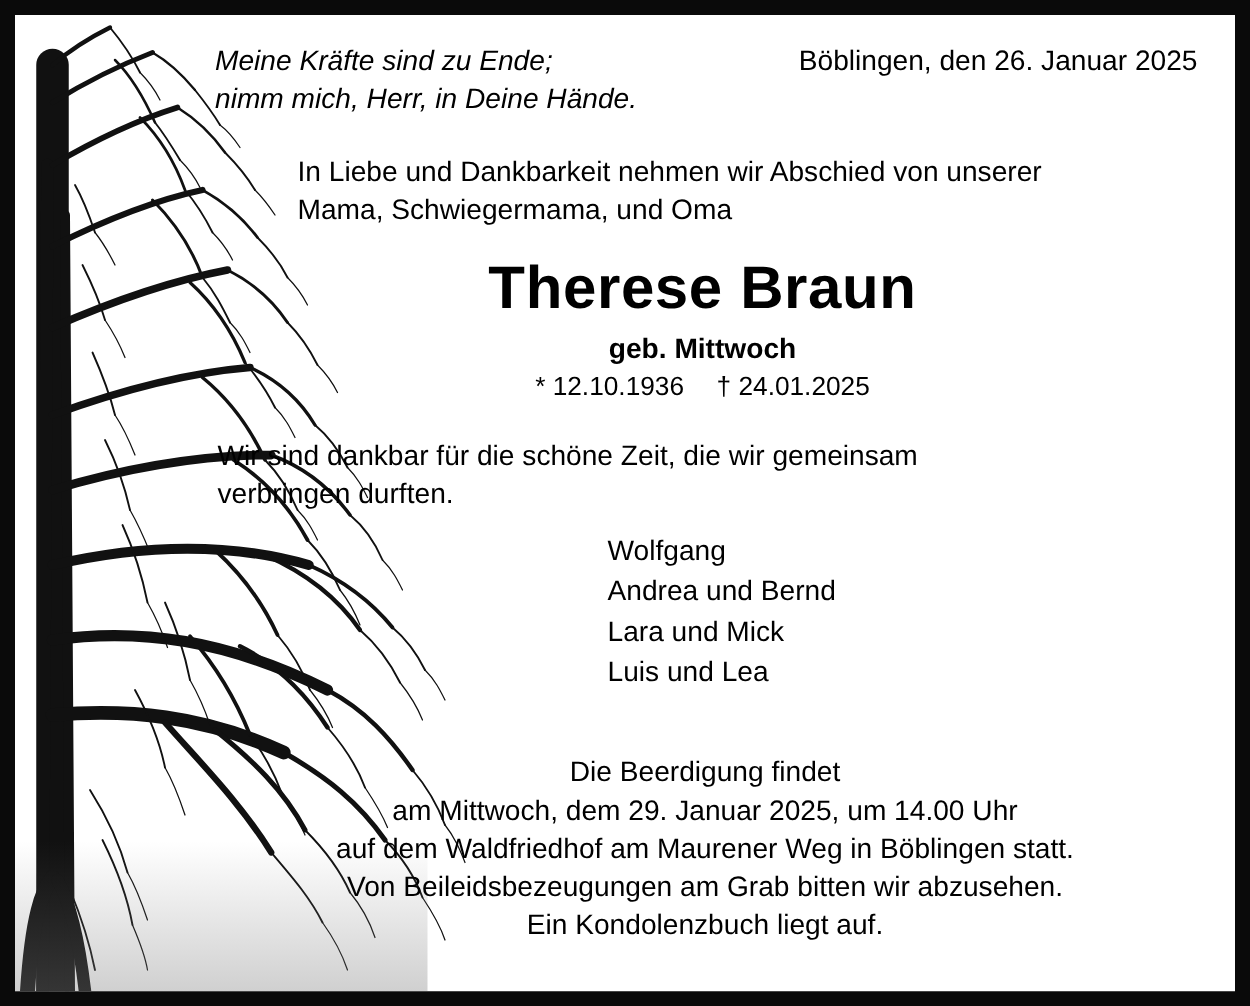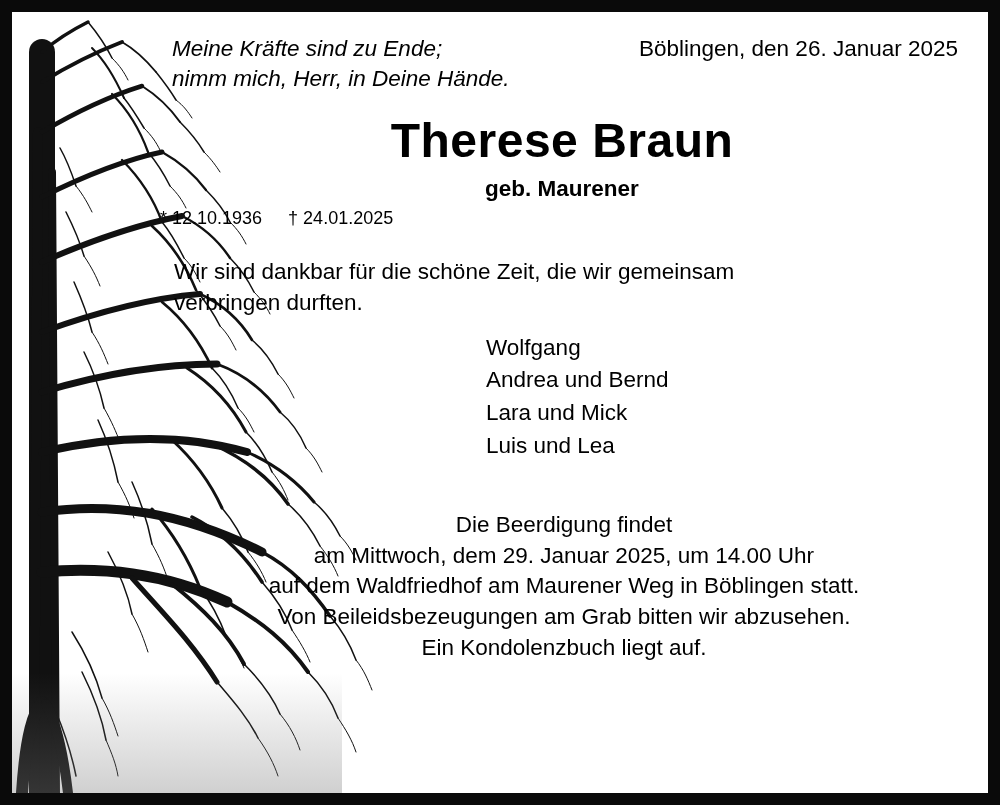--- a/index.html
+++ b/index.html
@@ -93,21 +93,22 @@
   }
   .born-name {
     margin-top: 8px;
     text-align: center;
     font-size: 22.5px;
     font-weight: bold;
     padding-left: 10px;
   }
   .dates {
     margin-top: 6px;
-    font-size: 18px;
+    text-align: center;
+    font-size: 21px;
     padding-left: 10px;
   }
   .dates .gap {
     display: inline-block;
     width: 26px;
   }
   .thanks {
     margin-top: 28px;
     margin-left: 24px;
     font-size: 22.5px;
@@ -258,23 +259,25 @@
     </div>
 
     <div class="content">
 
       <div class="row-top">
         <div class="verse">Meine Kräfte sind zu Ende;
 nimm mich, Herr, in Deine Hände.</div>
         <div class="place-date">Böblingen, den 26. Januar 2025</div>
       </div>
 
+      <div class="intro">In  Liebe und Dankbarkeit nehmen wir Abschied von unserer
+Mama, Schwiegermama, und Oma</div>
 
       <div class="name">Therese Braun</div>
-      <div class="born-name">geb. Maurener</div>
+      <div class="born-name">geb. Mittwoch</div>
       <div class="dates">
         <span>* 12.10.1936</span><span class="gap"></span><span>† 24.01.2025</span>
       </div>
 
       <div class="thanks">Wir sind dankbar für die schöne Zeit, die wir gemeinsam
 verbringen durften.</div>
 
       <div class="survivors">
         <div>Wolfgang</div>
         <div>Andrea und Bernd</div>

